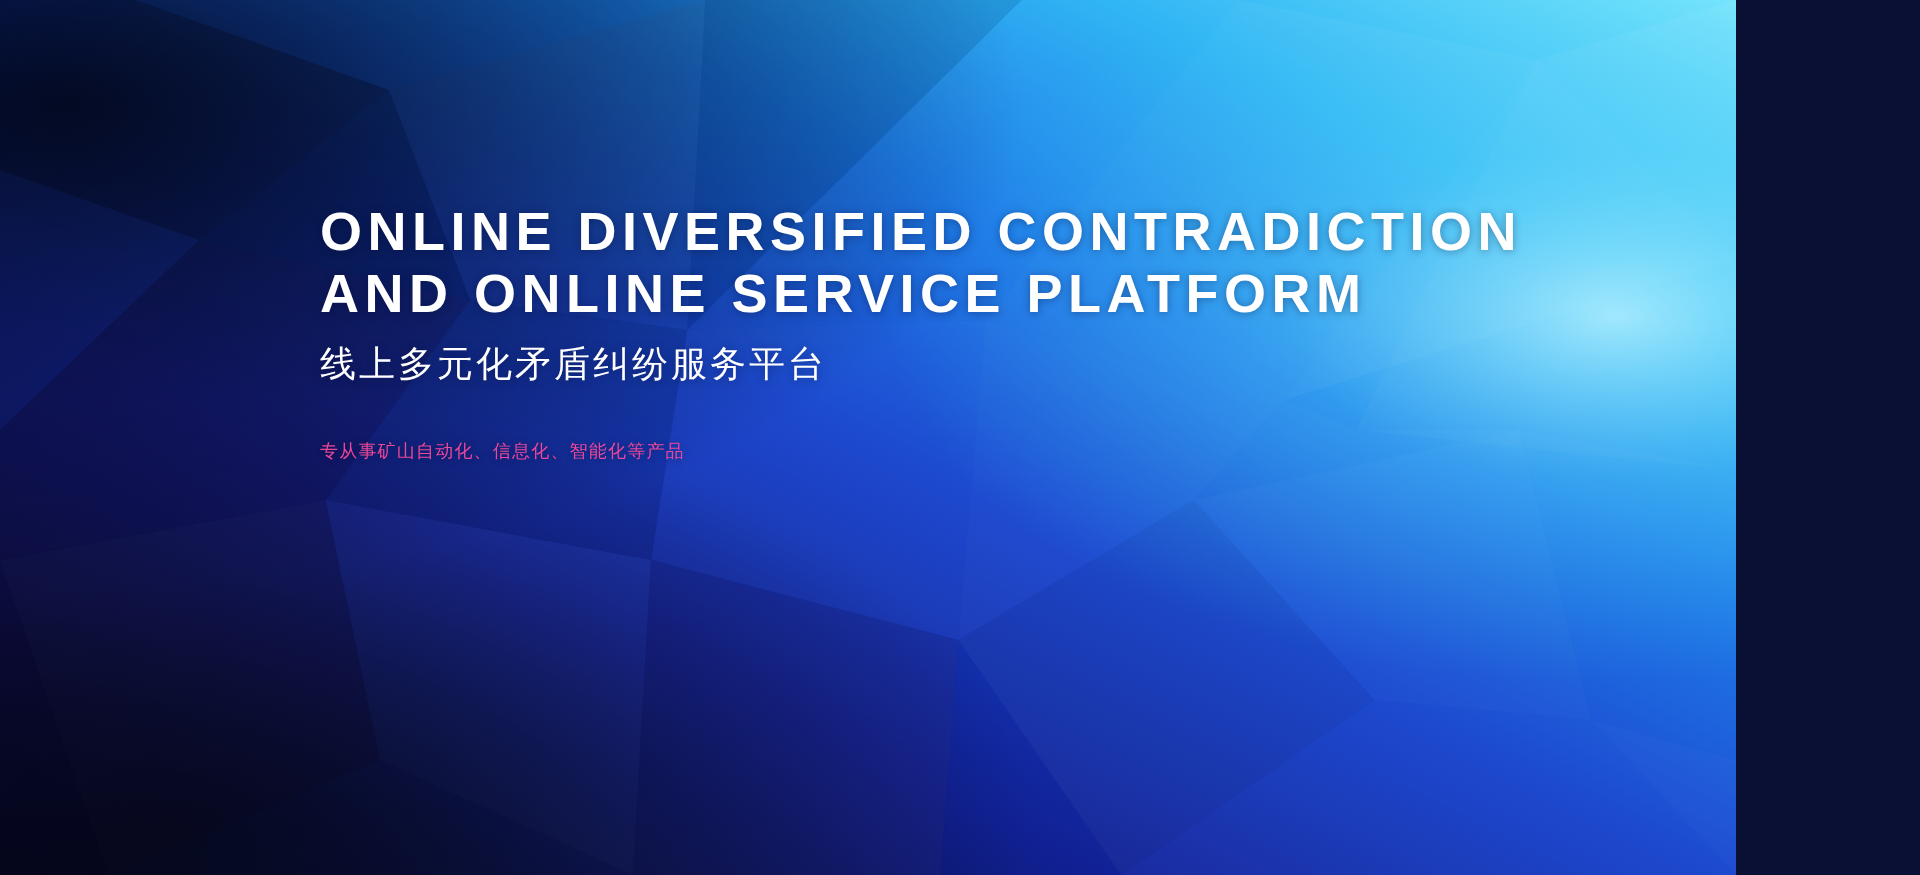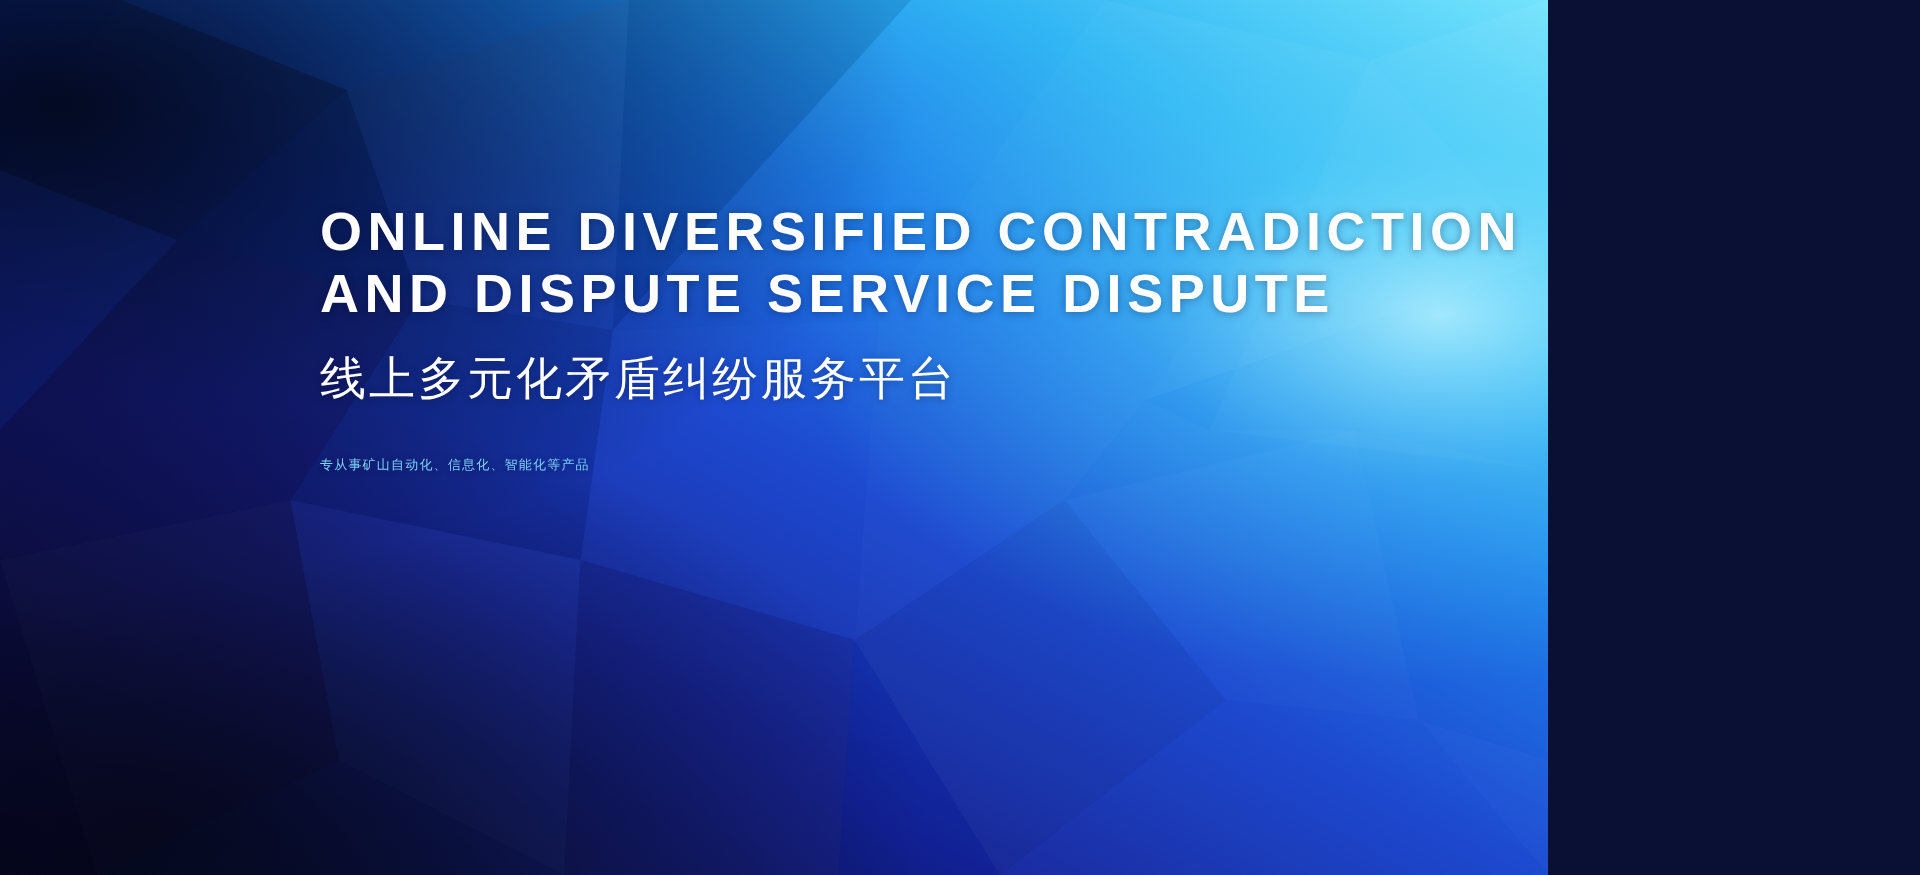--- a/index.html
+++ b/index.html
@@ -5,21 +5,21 @@
   * { margin:0; padding:0; box-sizing:border-box; }
   html, body {
     width:1920px; height:875px;
     overflow:hidden;
     background:#091033;
     font-family:"Liberation Sans", sans-serif;
   }
 
   #banner {
     position:relative;
-    width:1548px; height:875px;
+    width:1736px; height:875px;
     overflow:hidden;
     background:#0a1046;
   }
 
   
   .bg-layer {
     position:absolute;
     inset:0;
     width:100%; height:100%;
     display:block;
@@ -38,41 +38,41 @@
     font-weight:700;
     font-size:54px;
     line-height:62px;
     letter-spacing:5.5px;
     color:#ffffff;
     white-space:nowrap;
     text-shadow:0 1px 8px rgba(2,10,50,.35);
   }
 
   .title-cn {
-    margin-top:28px;
+    margin-top:14px;
     font-family:"DejaVu Sans", sans-serif;
     font-weight:400;
-    font-size:46px;
+    font-size:36px;
     line-height:52px;
     letter-spacing:3px;
     color:#ffffff;
     white-space:nowrap;
     text-shadow:0 1px 8px rgba(2,10,50,.35);
   }
 
   .desc {
     margin-top:44px;
   }
   .desc-line {
     font-family:"DejaVu Sans", sans-serif;
     font-weight:400;
-    font-size:13px;
+    font-size:18px;
     line-height:33px;
     letter-spacing:1.2px;
-    color:#7dd3fc;
+    color:#ec4899;
     white-space:nowrap;
     text-shadow:0 1px 6px rgba(2,10,50,.35);
   }
 </style>
 </head>
 <body>
 
 <div id="banner">
 
   <svg class="bg-layer" viewBox="0 0 1920 875" preserveAspectRatio="none" xmlns="http://www.w3.org/2000/svg">
@@ -144,21 +144,21 @@
     </g>
 
     <rect x="0" y="0" width="1920" height="875" fill="url(#gGlow)"></rect>
     <rect x="0" y="0" width="1920" height="875" fill="url(#gDark)"></rect>
     <rect x="0" y="0" width="1920" height="875" fill="url(#gDark2)"></rect>
   </svg>
 
   <div class="content">
 
     <h1 class="title-en">ONLINE DIVERSIFIED CONTRADICTION</h1>
-    <h1 class="title-en">AND DISPUTE SERVICE DISPUTE</h1>
+    <h1 class="title-en">AND ONLINE SERVICE PLATFORM</h1>
 
     <h2 class="title-cn">线上多元化矛盾纠纷服务平台</h2>
 
     <div class="desc">
       <p class="desc-line">专从事矿山自动化、信息化、智能化等产品</p>
     </div>
 
   </div>
 </div>
 

